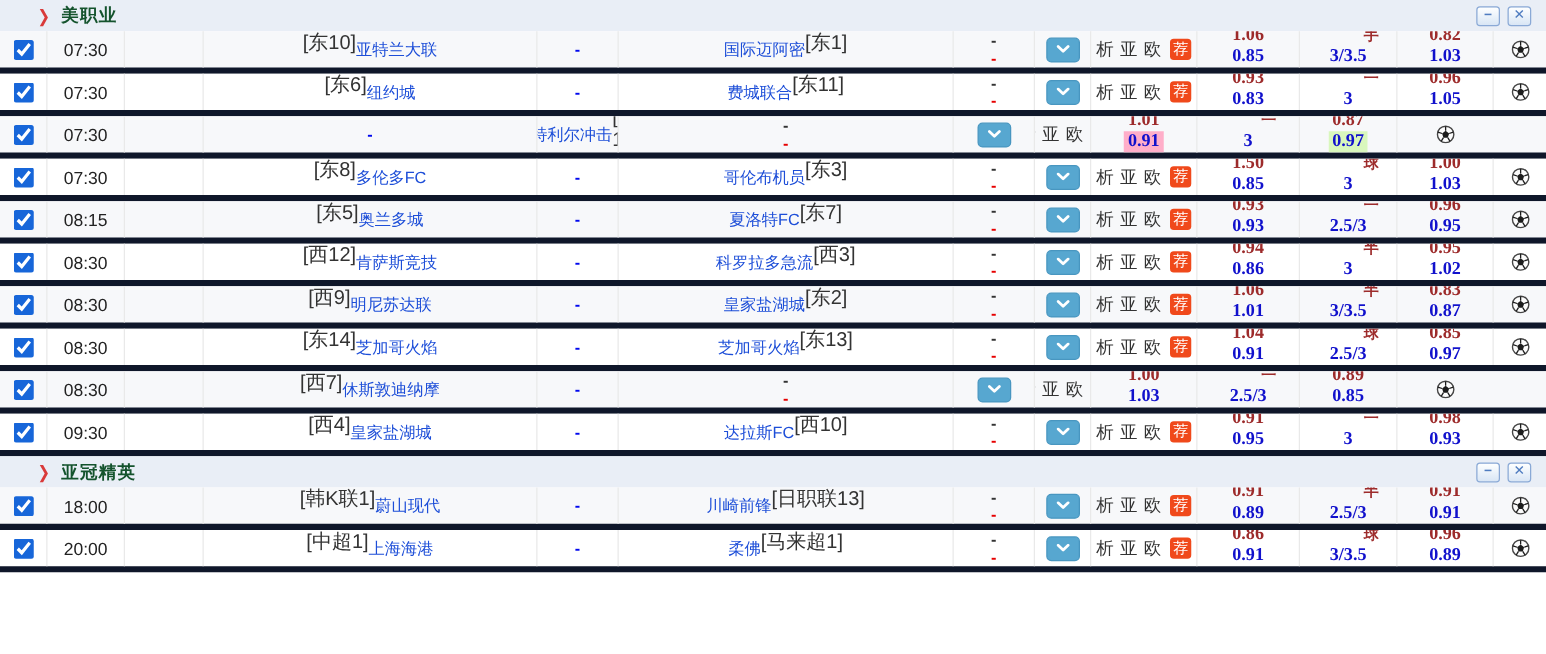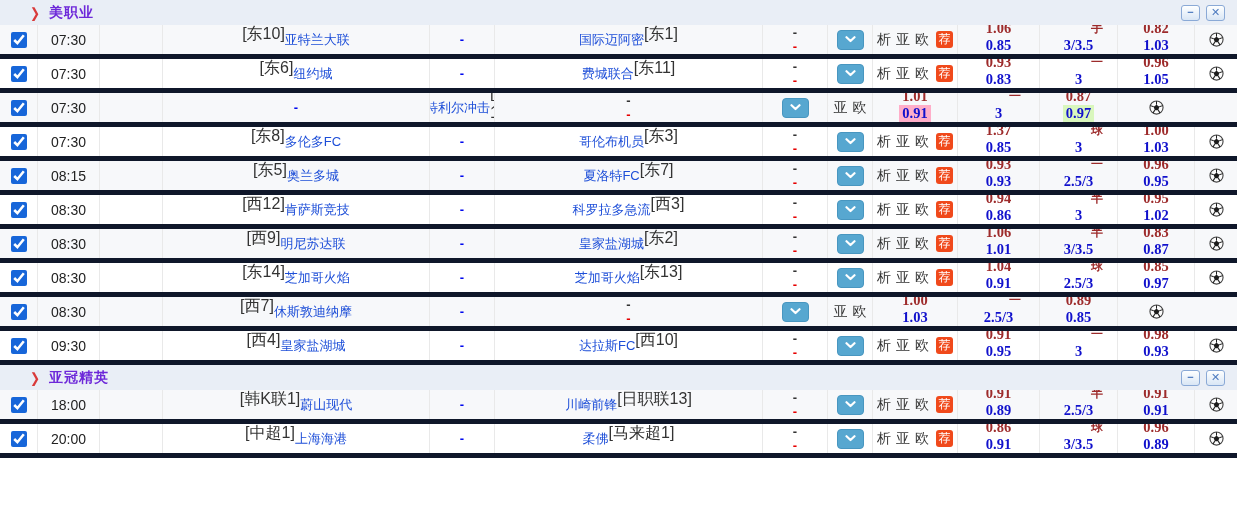--- a/index.html
+++ b/index.html
@@ -2,21 +2,21 @@
 <html><head>
 <meta charset="utf-8">
 <style>
   * { box-sizing: border-box; margin: 0; padding: 0; }
   html, body { width: 1237px; background: #fff; font-family: "Liberation Sans", "DejaVu Sans", sans-serif; }
   #board { width: 1237px; }
 
   
   .sec-header { height: 25px; display: flex; align-items: center; background: #e9eef6; padding: 0 12px 0 30px; }
   .sec-arrow { color: #d93a3a; font-weight: bold; font-size: 12px; margin-right: 9px; transform: scaleY(1.15); }
-  .sec-title { font-size: 14px; font-weight: bold; color: #6d28d9; letter-spacing: 1px; }
+  .sec-title { font-size: 14px; font-weight: bold; color: #14532d; letter-spacing: 1px; }
   .win-btns { margin-left: auto; display: flex; gap: 6px; }
   .wbtn { width: 19px; height: 16px; border: 1px solid #8aa9d6; border-radius: 3px;
           background: linear-gradient(#feffff, #d9e6f5); color: #4f7cc0; font-size: 11px; font-weight: bold;
           line-height: 13px; text-align: center; cursor: pointer; user-select: none; }
 
   
   .row { display: grid; grid-template-columns: 38px 62px 63px 267px 65px 268px 65px 45px 85px 82px 78px 77px 42px;
          height: 34px; border-bottom: 5px solid #0f172a; align-items: stretch; }
   .row.shade { background: #f7f8fa; }
   .row.plain { background: #ffffff; }
@@ -266,21 +266,21 @@
               </svg>
       </span>
     </div>
     <div class="cell c-links">
       <a>析</a>
       <a>亚</a>
       <a>欧</a>
       <span class="badge">荐</span>
     </div>
     <div class="cell c-odds">
-      <span class="o-top">1.37</span>
+      <span class="o-top">1.50</span>
       <span class="o-bot">0.85</span>
     </div>
     <div class="cell c-odds">
       <span class="o-top hcap-top">受半球</span>
       <span class="o-bot">3</span>
     </div>
     <div class="cell c-odds">
       <span class="o-top">1.00</span>
       <span class="o-bot">1.03</span>
     </div>

